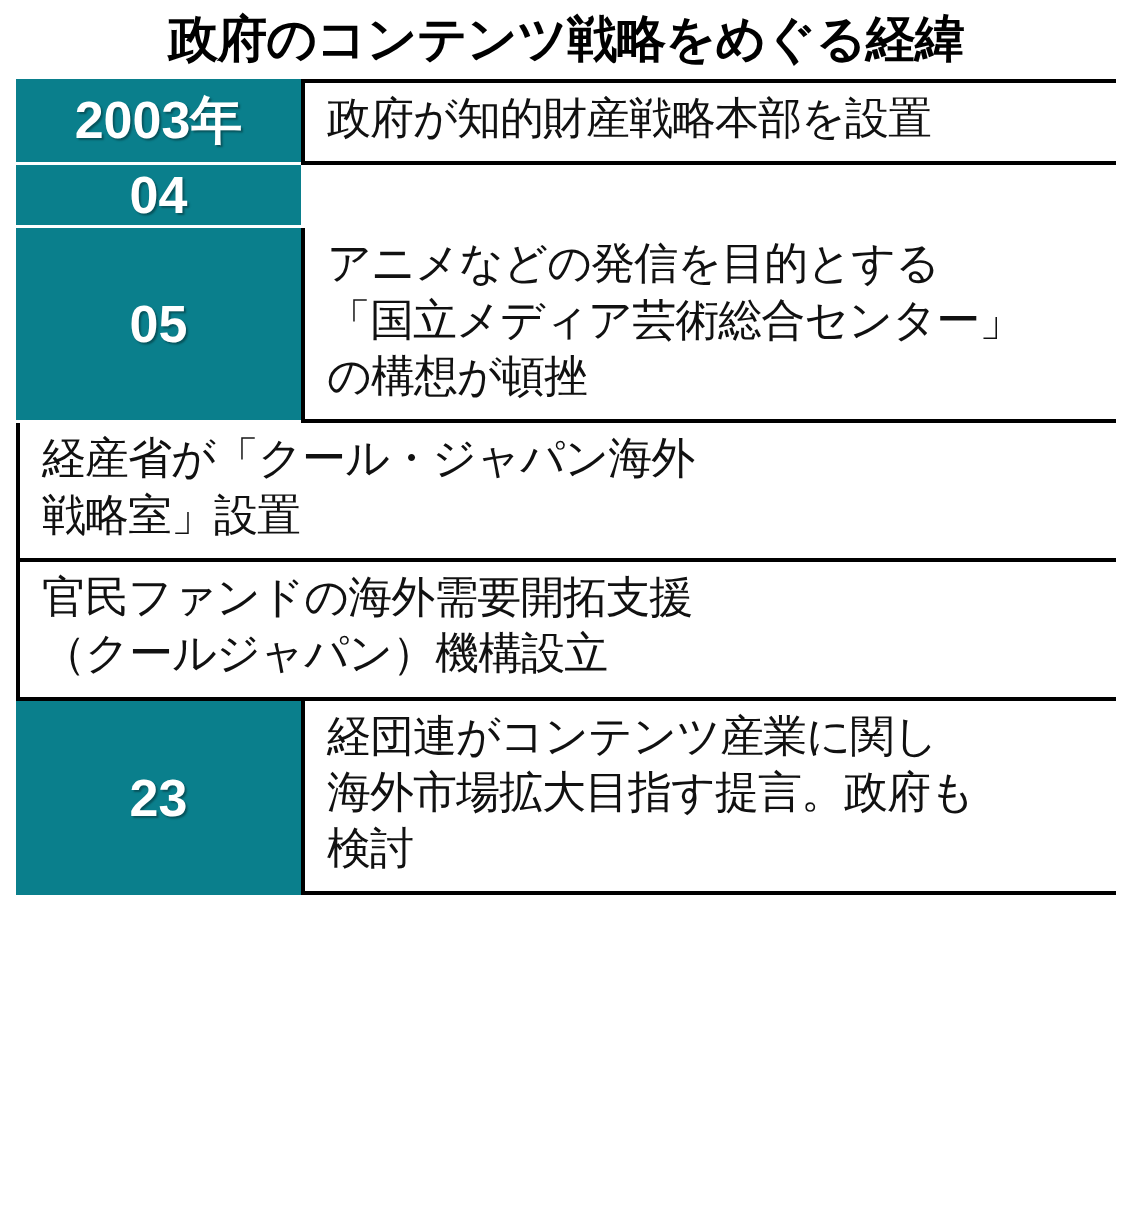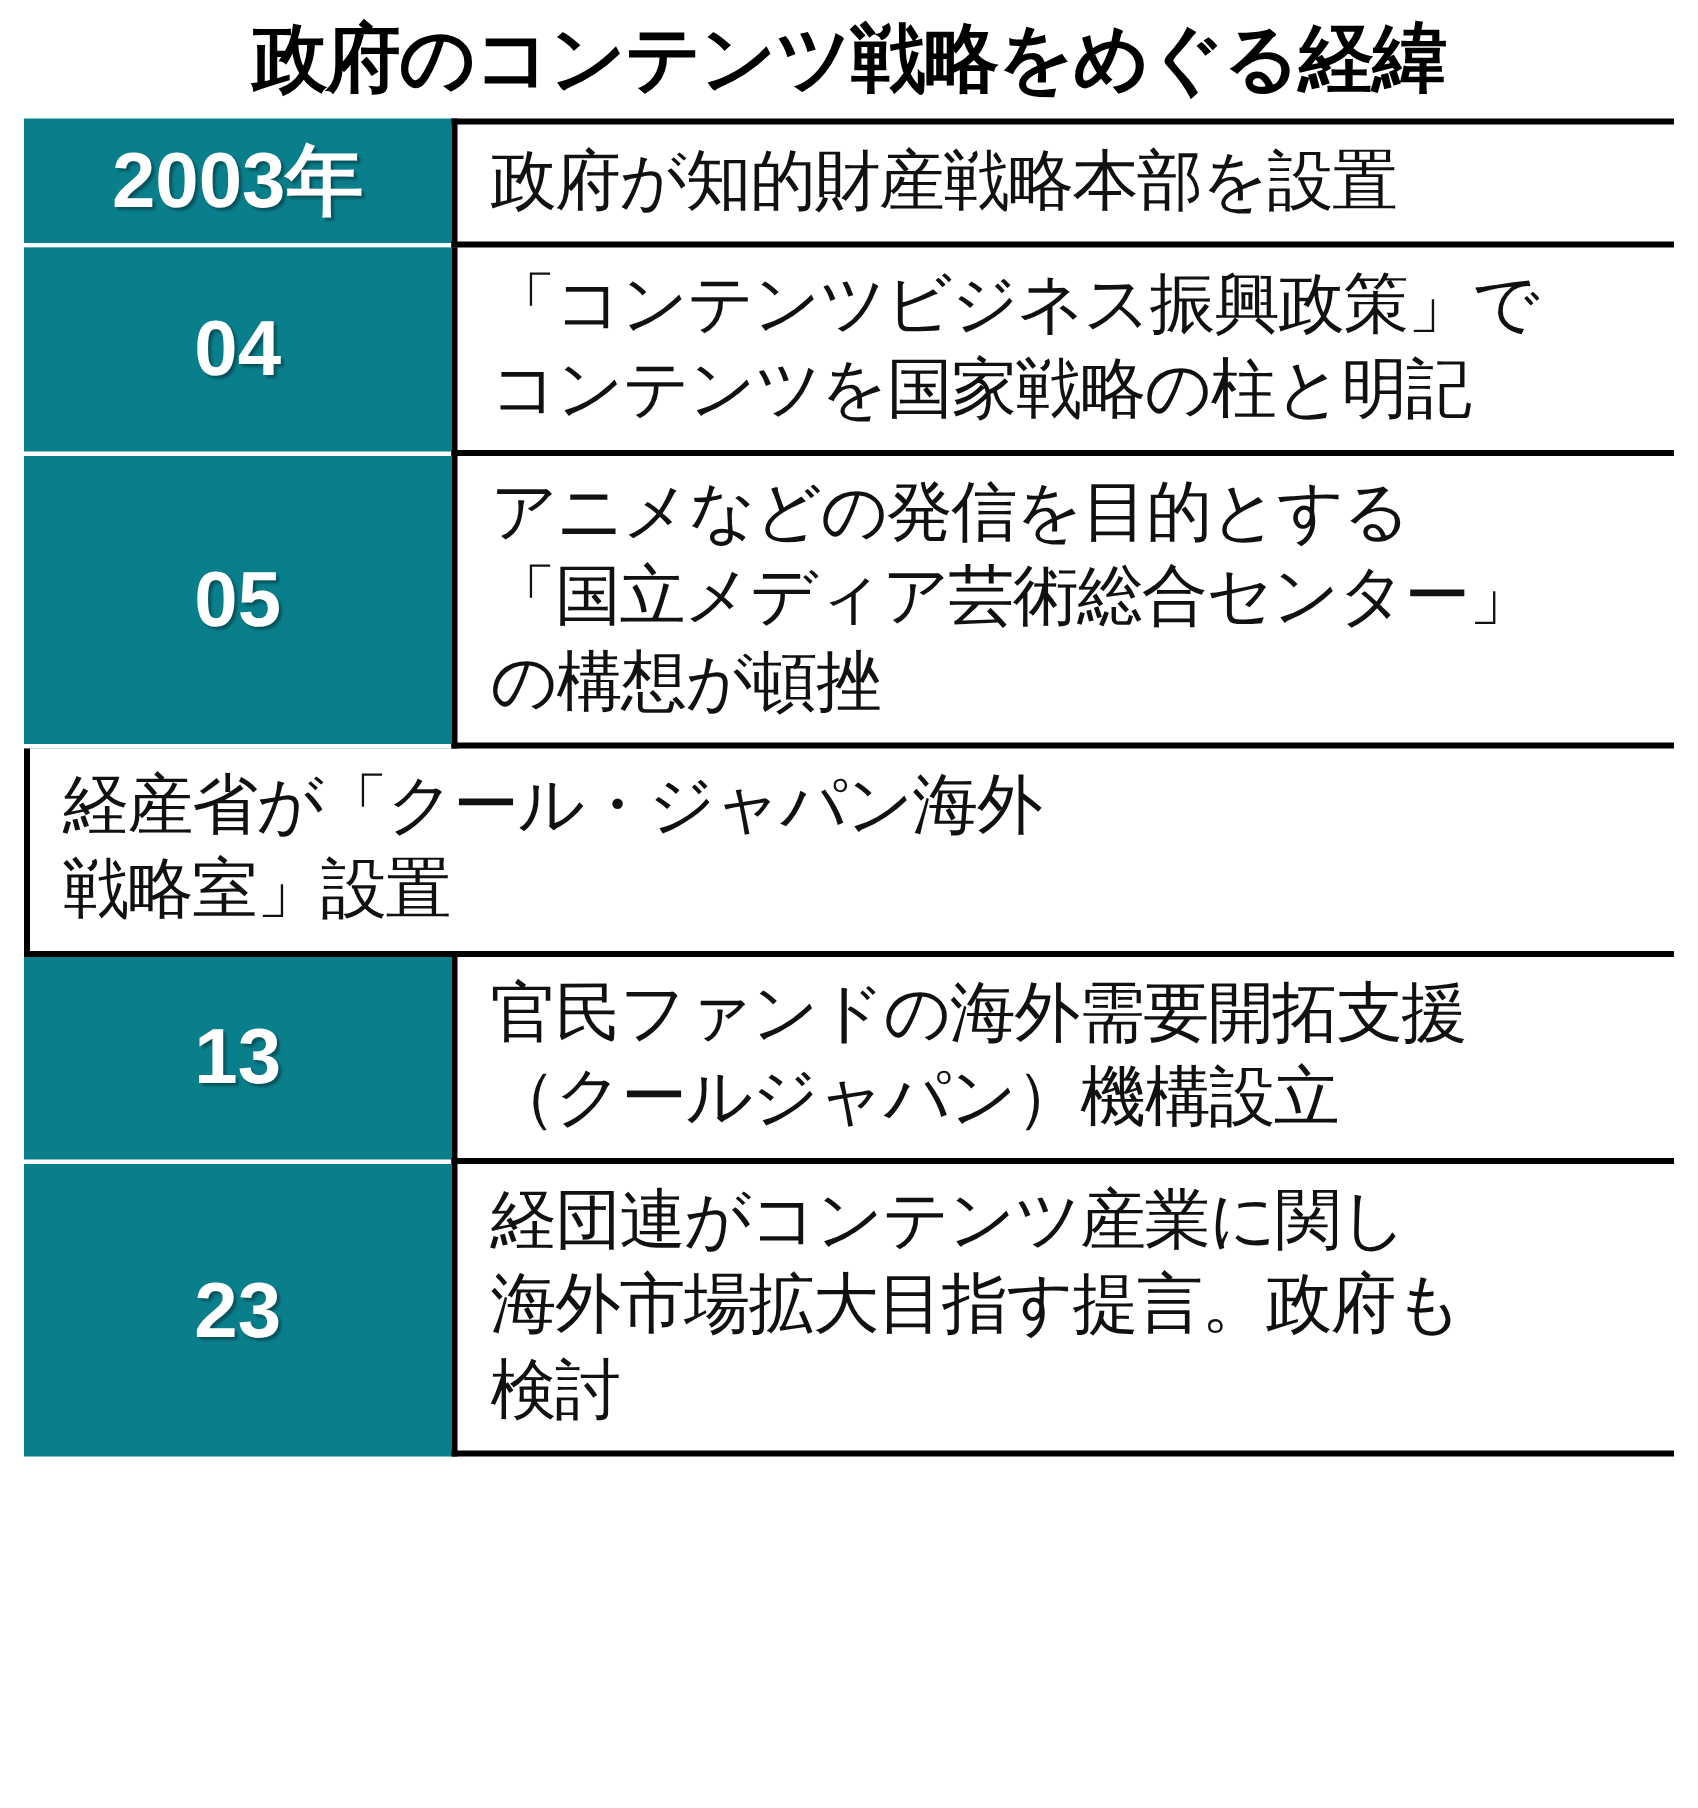--- a/index.html
+++ b/index.html
@@ -69,61 +69,57 @@
     align-items: center;
   }
   .row.first .desc-cell {
     border-top: 4px solid #000000;
   }
   .desc-text {
     font-size: 44px;
     line-height: 1.28;
     color: #111111;
     letter-spacing: -1px;
-    font-family: Liberation Serif, serif;
+    font-family: Liberation Mono, monospace;
   }
 </style>
 </head>
 <body>
 
 <div class="page">
 
   <div class="title">政府のコンテンツ戦略をめぐる経緯</div>
 
   <div class="table">
 
     <div class="row first">
       <div class="year-cell">2003年</div>
       <div class="desc-cell">
         <div class="desc-text">政府が知的財産戦略本部を設置</div>
       </div>
     </div>
 
     <div class="row">
       <div class="year-cell">04</div>
-      <div class="desc-cell">
-        <div class="desc-text">「コンテンツビジネス振興政策」で<br>コンテンツを国家戦略の柱と明記</div>
-      </div>
     </div>
 
     <div class="row">
       <div class="year-cell">05</div>
       <div class="desc-cell">
         <div class="desc-text">アニメなどの発信を目的とする<br>「国立メディア芸術総合センター」<br>の構想が頓挫</div>
       </div>
     </div>
 
     <div class="row">
       <div class="desc-cell">
         <div class="desc-text">経産省が「クール・ジャパン海外<br>戦略室」設置</div>
       </div>
     </div>
 
     <div class="row">
-      <div class="year-cell">13</div>
       <div class="desc-cell">
         <div class="desc-text">官民ファンドの海外需要開拓支援<br>（クールジャパン）機構設立</div>
       </div>
     </div>
 
     <div class="row">
       <div class="year-cell">23</div>
       <div class="desc-cell">
         <div class="desc-text">経団連がコンテンツ産業に関し<br>海外市場拡大目指す提言。政府も<br>検討</div>
       </div>

